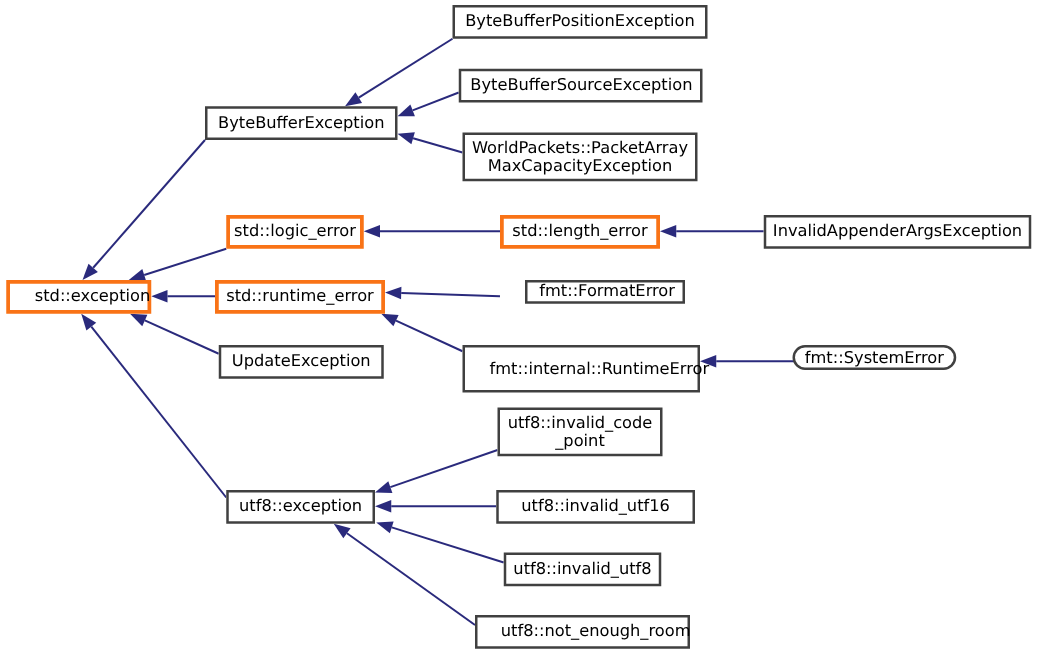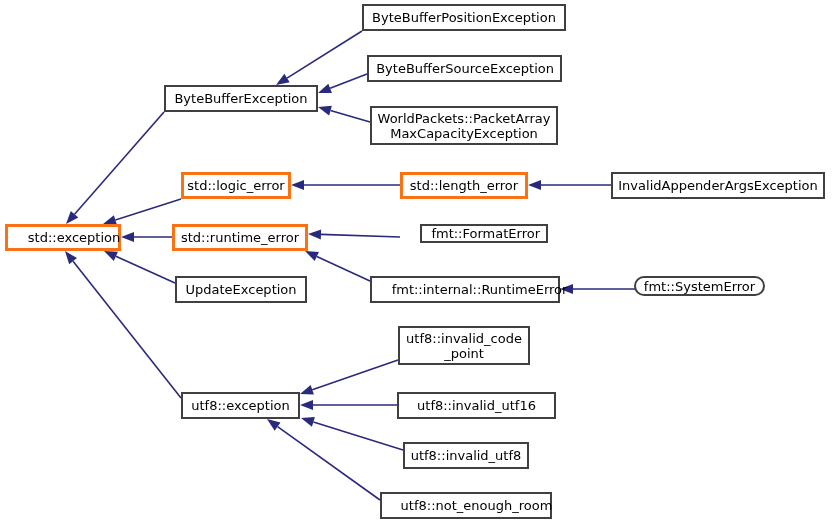--- a/index.html
+++ b/index.html
@@ -131,21 +131,21 @@
       <div class="node light" style="left: 181px; top: 172px; width: 110px; height: 27px;"><span class="label">std::logic_error</span></div>
       <div class="node light" style="left: 172px; top: 224px; width: 136px; height: 27px;"><span class="label">std::runtime_error</span></div>
       <div class="node dark" style="left: 175px; top: 276px; width: 132px; height: 27px;"><span class="label">UpdateException</span></div>
       <div class="node dark" style="left: 181px; top: 392px; width: 119px; height: 27px;"><span class="label">utf8::exception</span></div>
       <div class="node dark" style="left: 362px; top: 4px; width: 204px; height: 27px;"><span class="label">ByteBufferPositionException</span></div>
       <div class="node dark" style="left: 367px; top: 55px; width: 195px; height: 27px; justify-content: flex-end;"><span class="label">ByteBufferSourceException</span></div>
       <div class="node dark" style="left: 370px; top: 106px; width: 188px; height: 39px;"><span class="label">WorldPackets::PacketArray
 MaxCapacityException</span></div>
       <div class="node light" style="left: 400px; top: 172px; width: 128px; height: 27px;"><span class="label">std::length_error</span></div>
       <div class="node dark" style="left: 420px; top: 224px; width: 128px; height: 19px; justify-content: flex-end;"><span class="label">fmt::FormatError</span></div>
-      <div class="node dark" style="left: 370px; top: 276px; width: 190px; height: 27px; padding-left: 29px;"><span class="label">fmt::internal::RuntimeError</span></div>
+      <div class="node dark" style="left: 370px; top: 276px; width: 190px; height: 38px; padding-left: 29px;"><span class="label">fmt::internal::RuntimeError</span></div>
       <div class="node dark" style="left: 611px; top: 172px; width: 214px; height: 27px;"><span class="label">InvalidAppenderArgsException</span></div>
       <div class="node dark" style="left: 634px; top: 276px; width: 131px; height: 20px; border-radius: 13px;"><span class="label">fmt::SystemError</span></div>
       <div class="node dark" style="left: 398px; top: 326px; width: 132px; height: 39px;"><span class="label">utf8::invalid_code
 _point</span></div>
       <div class="node dark" style="left: 397px; top: 392px; width: 159px; height: 27px;"><span class="label">utf8::invalid_utf16</span></div>
       <div class="node dark" style="left: 403px; top: 442px; width: 126px; height: 27px;"><span class="label">utf8::invalid_utf8</span></div>
       <div class="node dark" style="left: 380px; top: 492px; width: 172px; height: 27px; padding-left: 21px;"><span class="label">utf8::not_enough_room</span></div>
     </div>
 </div>
 

